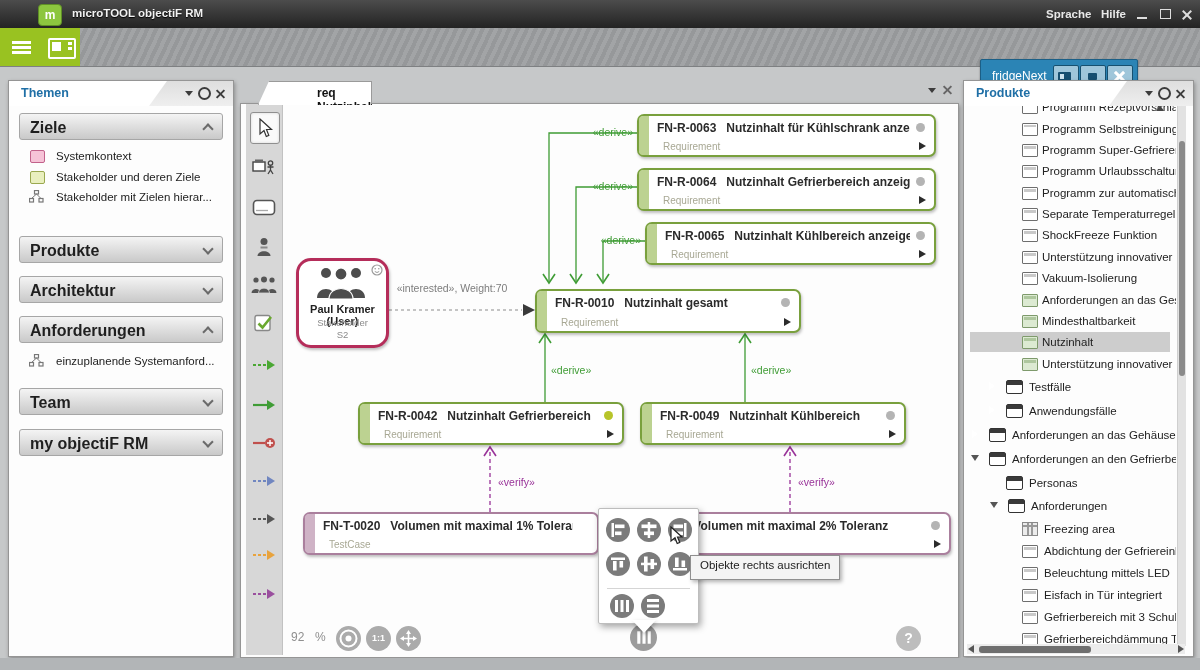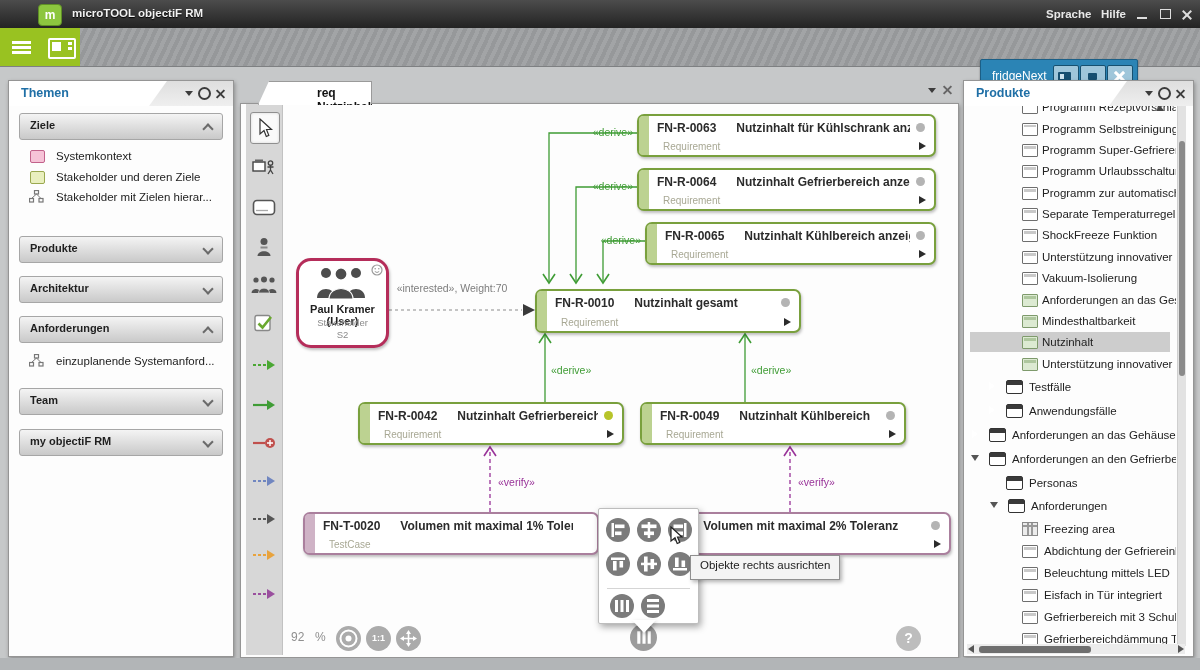--- a/index.html
+++ b/index.html
@@ -49,21 +49,21 @@
   .ptitle{position:absolute;left:12px;top:5px;font-size:12.5px;font-weight:bold;color:#1f6fa6;z-index:2;}
   .pico{z-index:3;}
   .tri-down{width:0;height:0;border-left:4px solid transparent;border-right:4px solid transparent;border-top:5px solid #3c3c3c;}
   .ringico{width:9px;height:9px;border:2.5px solid #3c3c3c;border-radius:50%;}
   .xico{width:11px;height:11px;}
   .xico .xbar{width:11px;background:#3c3c3c;left:0;top:4.5px;}
   .xico.lt .xbar{background:#666;}
 
   
   .acc{left:10px;width:202px;height:25px;background:linear-gradient(#f4f4f4,#c9c9c9);border:1px solid #a6a6a6;border-radius:3px;}
-  .acc-lb{position:absolute;left:10px;top:5px;font-weight:bold;font-size:11px;color:#1f1f1f;}
+  .acc-lb{position:absolute;left:10px;top:5px;font-weight:bold;font-size:16px;color:#1f1f1f;}
   .chev{position:absolute;right:10px;top:9px;width:8px;height:8px;}
   .chev::before{content:"";position:absolute;left:0;width:6px;height:6px;border:2px solid #6a6a6a;border-left:0;border-bottom:0;}
   .chev.up::before{top:2px;transform:rotate(-45deg);}
   .chev.down::before{top:-1px;transform:rotate(135deg);}
   .titem{left:0;width:220px;height:20px;line-height:20px;}
   .tlbl{position:absolute;left:47px;font-size:11.5px;color:#222;white-space:nowrap;}
   .ic-note{position:absolute;left:21px;top:4px;width:13px;height:11px;border-radius:2px;}
   .ic-note.pink{background:#f6c3d7;border:1px solid #c2628b;}
   .ic-note.green{background:#e9efbe;border:1px solid #9aa84f;}
   .ic-hier{position:absolute;left:20px;top:3px;width:15px;height:13px;}
@@ -79,21 +79,21 @@
   .dbtn{position:absolute;left:4px;width:28px;height:30px;display:flex;align-items:center;justify-content:center;}
   .dbtn.sel{background:#fafafa;border:1px solid #8f8f8f;border-radius:3px;box-shadow:inset 0 0 3px rgba(0,0,0,.15);}
 
   
   .node{position:absolute;border:2px solid #79a03d;border-radius:7px;background:#fff;z-index:2;
         box-shadow:1px 2px 3px rgba(0,0,0,.25);}
   .node::before{content:"";position:absolute;left:0;top:0;bottom:0;width:10px;background:#bcd291;border-radius:4px 0 0 4px;}
   .node.tc{border-color:#aa7f9d;}
   .node.tc::before{background:#cfb3c6;}
   .r1{position:absolute;left:18px;top:5px;right:24px;font-weight:bold;font-size:12px;color:#2b2b2b;white-space:nowrap;overflow:hidden;}
-  .nid{margin-right:20px;text-align:center;}
+  .nid{margin-right:10px;text-align:center;}
   .ntype{position:absolute;left:24px;bottom:3px;font-size:10px;color:#a8a894;}
   .ndot{position:absolute;right:9px;top:7px;width:9px;height:9px;border-radius:50%;background:#b4b4b4;}
   .ndot.olive{background:#b7c42a;}
   .nplay{position:absolute;right:8px;bottom:5px;width:0;height:0;border-left:7px solid #2b2b2b;
          border-top:4.5px solid transparent;border-bottom:4.5px solid transparent;}
   .stk{position:absolute;left:296px;top:258px;width:87px;height:84px;background:#fff;border:3px solid #b52d5a;
        border-radius:15px;z-index:2;text-align:center;box-shadow:1px 2px 3px rgba(0,0,0,.25);}
   .stkname{position:absolute;left:0;right:0;top:42px;font-weight:bold;font-size:11px;color:#222;}
   .stktype{position:absolute;left:0;right:0;top:56px;font-size:9.5px;color:#8a8a8a;}
   .stkcode{position:absolute;left:0;right:0;top:68px;font-size:9.5px;color:#8a8a8a;}

